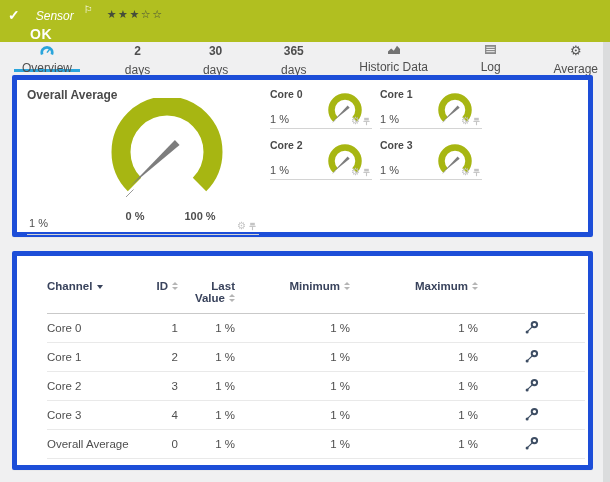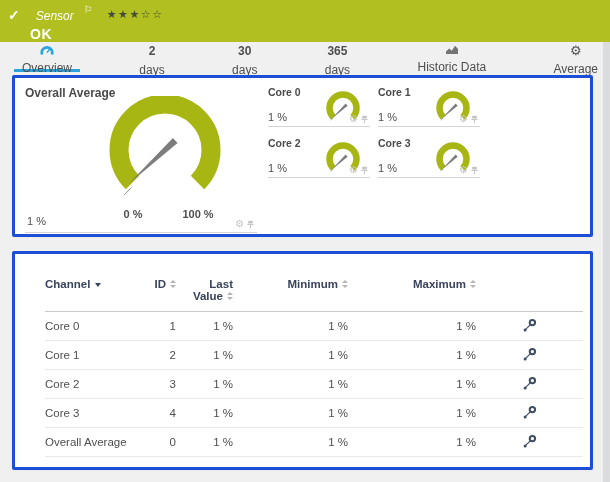--- a/index.html
+++ b/index.html
@@ -20,21 +20,21 @@
   .tabbar{position:absolute;left:0;top:44px;width:610px;height:28px;display:flex;
           justify-content:space-between;align-items:stretch;padding:0 4px 0 14px;box-sizing:border-box;}
   .tab{display:flex;align-items:center;gap:5px;font-size:12px;color:#4e4e4e;cursor:pointer;
        border-bottom:3px solid transparent;padding:0 8px 2px 8px;white-space:nowrap;flex-direction:column;}
   .tab.active{border-bottom-color:#2aa5dc;}
   .tab-icon{display:inline-flex;align-items:center;line-height:0;font-size:12px;color:#666;}
   .tab-strong{font-weight:bold;}
   .tab-strong:empty{display:none;}
 
   
-  .card{position:absolute;left:12px;width:581px;background:#fff;border:3px solid #1d4ed8;
+  .card{position:absolute;left:12px;width:581px;background:#fff;border:5px solid #1d4ed8;
         border-radius:2px;box-sizing:border-box;box-shadow:0 1px 1px rgba(0,0,0,.03);}
   .card-gauges{top:75px;height:162px;padding:8px 10px;}
   .card-table{top:251px;height:219px;}
 
   
   .gauges-wrap{display:flex;}
   .overall-panel{position:relative;width:232px;height:146px;border-bottom:1px solid #d4d4d4;flex:none;}
   .panel-title{font-size:12px;font-weight:bold;color:#4a4a4a;}
   .overall-gauge{position:absolute;left:78px;top:10px;width:124px;height:114px;}
   .glabel{position:absolute;top:112px;width:44px;text-align:center;font-size:11px;font-weight:bold;color:#4e4e4e;}
@@ -112,20 +112,30 @@
     <span class="tab-icon">
         <svg width="14" height="11" viewBox="0 0 14 11">
           <path d="M1 10 V7.4 L4.2 4.4 6.8 6.7 10 1.8 13 5 V10 Z" fill="#737373"></path>
         </svg>
       </span>
 
     <span class="tab-label">Historic Data</span>
   </div>
     <div class="tab">
     <span class="tab-icon">
+        <svg width="13" height="11" viewBox="0 0 13 11">
+          <rect x="1" y="1" width="11" height="9" fill="#8a8a8a"></rect>
+          <path d="M2.3 3.3 h8.4 M2.3 5.5 h8.4 M2.3 7.7 h8.4" stroke="#f0f0f1" stroke-width="1"></path>
+        </svg>
+      </span>
+
+    <span class="tab-label">Log</span>
+  </div>
+    <div class="tab">
+    <span class="tab-icon">
         <span style="font-size:13px;color:#555;line-height:1;">⚙</span>
       </span>
 
     <span class="tab-label">Average</span>
   </div>
   </div>
 
 <div class="card card-gauges">
   <div class="gauges-wrap">
     <div class="overall-panel">

